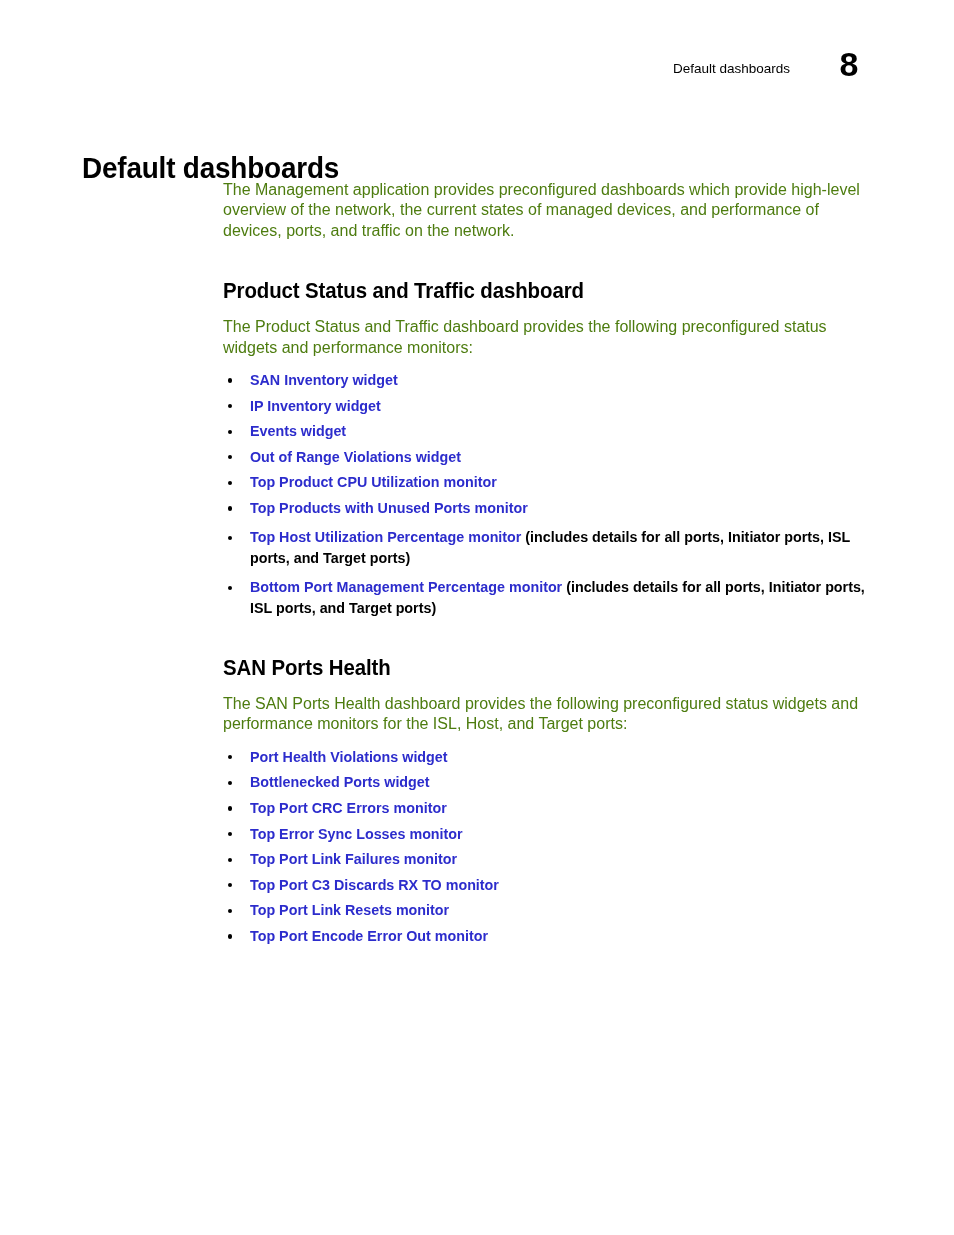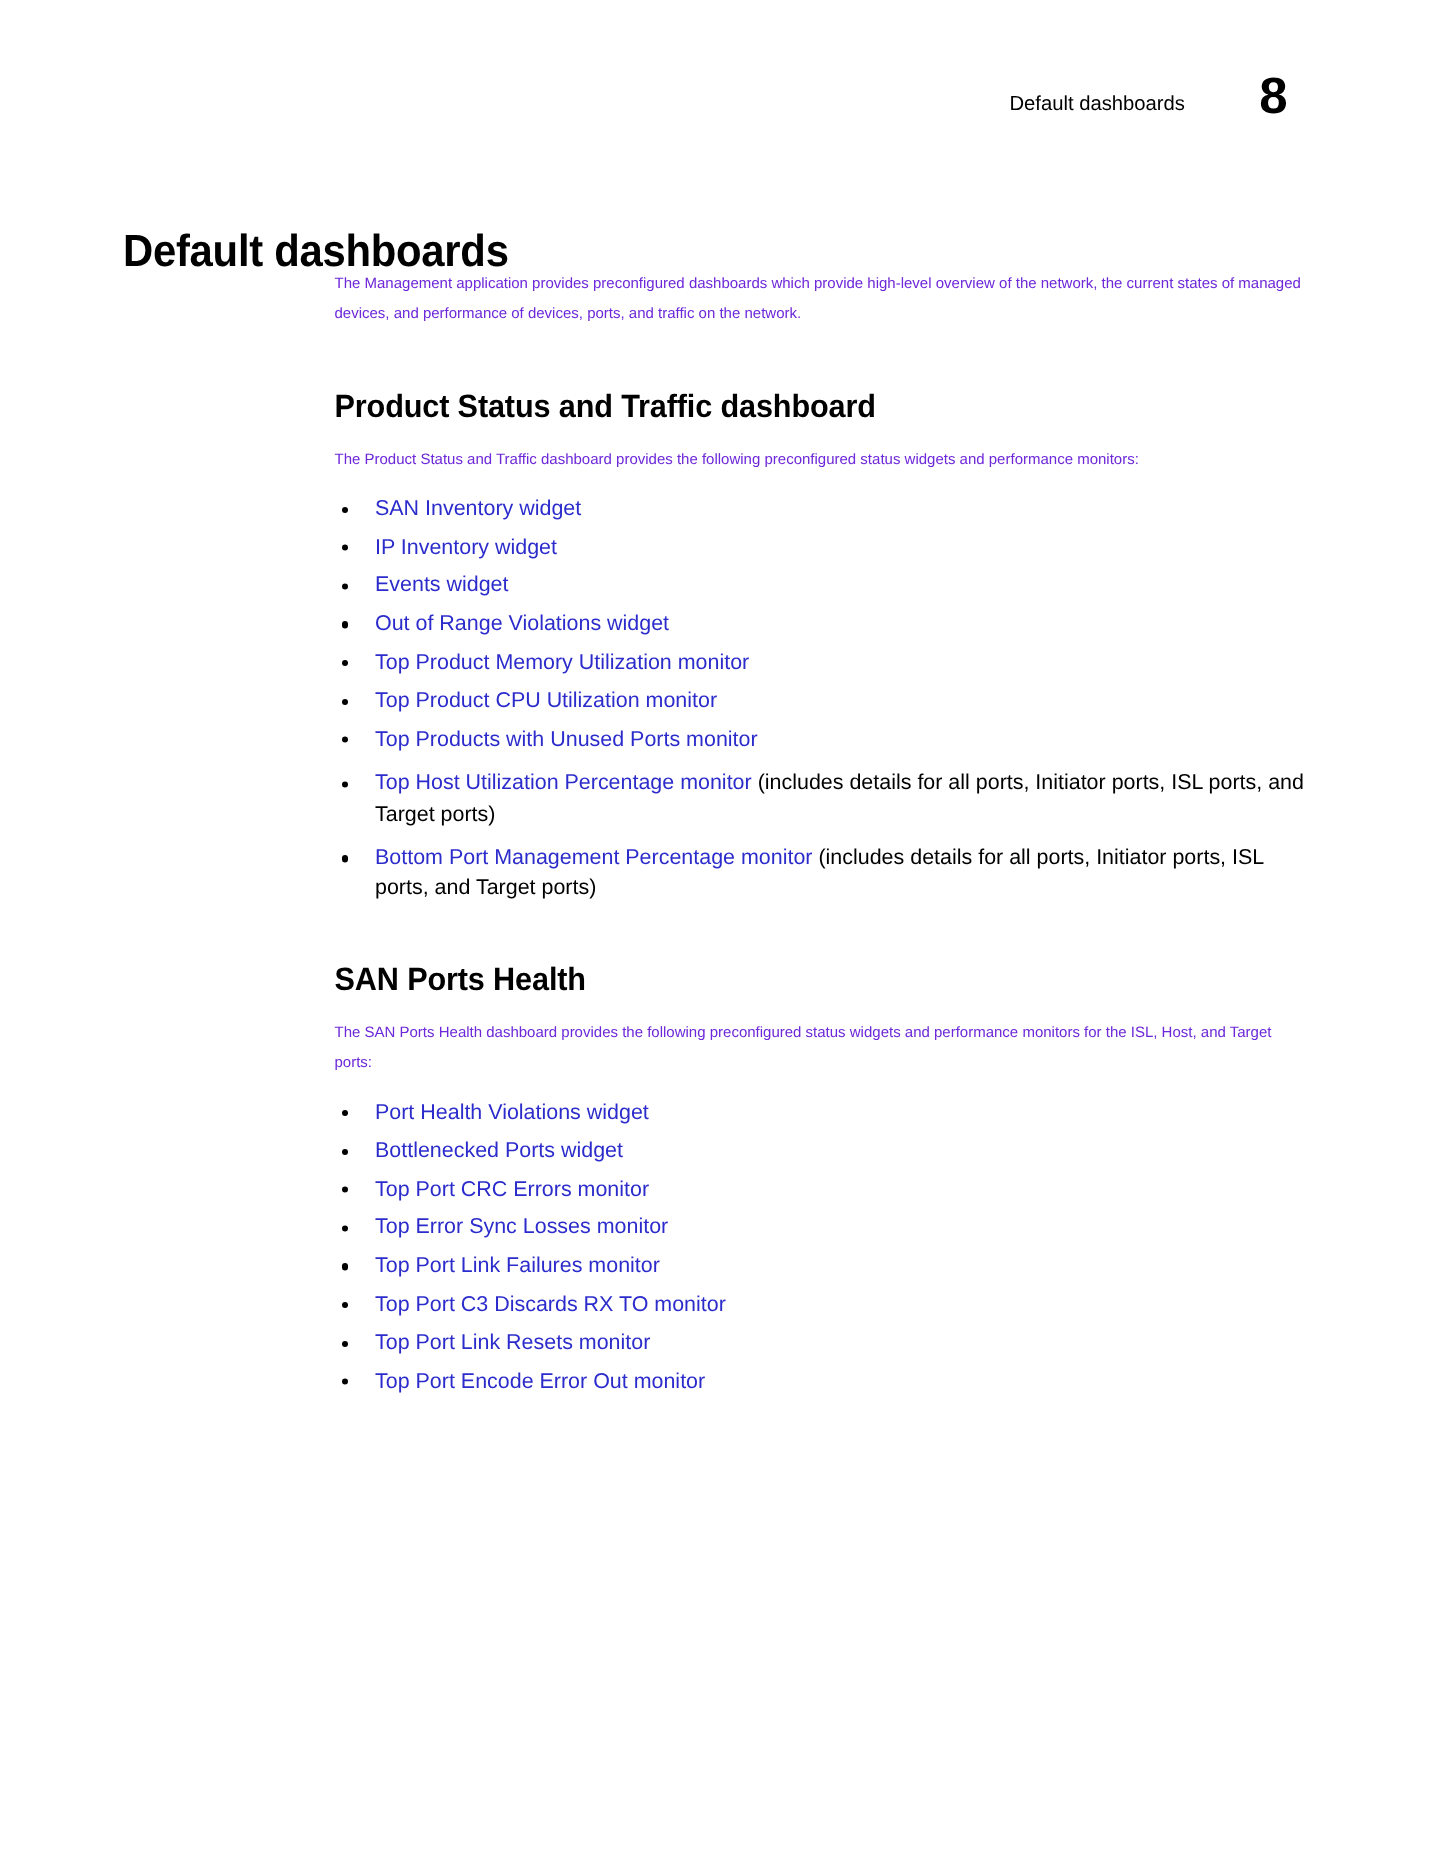--- a/index.html
+++ b/index.html
@@ -78,23 +78,23 @@
 
   .body-col {
     position: absolute;
     left: 223px;
     top: 180px;
     width: 648px;
   }
 
   p.para {
     margin: 0;
-    font-size: 10px;
+    font-size: 16px;
     line-height: 20.4px;
-    color: #6d28d9;
+    color: #4d7c0f;
     text-align: left;
   }
 
   .sect-head {
     font-family: "Liberation Sans Narrow", "Liberation Sans", sans-serif;
     font-weight: bold;
     font-size: 21.5px;
     line-height: 24px;
     color: #000;
     letter-spacing: -0.1px;
@@ -112,20 +112,21 @@
     padding: 0;
     list-style: none;
   }
   ul.bullets > li {
     position: relative;
     padding-left: 27px;
     font-size: 14.3px;
     line-height: 20.4px;
     margin-top: 5.2px;
     color: #000;
+    font-weight: bold;
   }
   ul.bullets > li:first-child { margin-top: 0; }
   ul.bullets > li.wrapped { margin-top: 9px; }
   ul.bullets > li.after-wrapped { margin-top: 9px; }
 
   ul.bullets > li .bullet-dot {
     position: absolute;
     left: 5px;
     top: 8.4px;
     width: 4.2px;
@@ -163,21 +164,20 @@
           <div class="gap-intro-sect"></div>
           <div class="sect-head">Product Status and Traffic dashboard</div>
           <div class="gap-head-para"></div>
           <p class="para">The Product Status and Traffic dashboard provides the following preconfigured status widgets and performance monitors:</p>
           <div class="gap-para-list"></div>
           <ul class="bullets">
             <li><span class="bullet-dot"></span><span class="lnk">SAN Inventory widget</span></li>
             <li><span class="bullet-dot"></span><span class="lnk">IP Inventory widget</span></li>
             <li><span class="bullet-dot"></span><span class="lnk">Events widget</span></li>
             <li><span class="bullet-dot"></span><span class="lnk">Out of Range Violations widget</span></li>
-            <li><span class="bullet-dot"></span><span class="lnk">Top Product Memory Utilization monitor</span></li>
             <li><span class="bullet-dot"></span><span class="lnk">Top Product CPU Utilization monitor</span></li>
             <li><span class="bullet-dot"></span><span class="lnk">Top Products with Unused Ports monitor</span></li>
             <li class="wrapped"><span class="bullet-dot"></span><span class="lnk">Top Host Utilization Percentage monitor</span><span class="plain"> (includes details for all ports, Initiator ports, ISL ports, and Target ports)</span></li>
             <li class="wrapped after-wrapped"><span class="bullet-dot"></span><span class="lnk">Bottom Port Management Percentage monitor</span><span class="plain"> (includes details for all ports, Initiator ports, ISL ports, and Target ports)</span></li>
           </ul>
           <div class="gap-intro-sect"></div>
           <div class="sect-head">SAN Ports Health</div>
           <div class="gap-head-para"></div>
           <p class="para">The SAN Ports Health dashboard provides the following preconfigured status widgets and performance monitors for the ISL, Host, and Target ports:</p>
           <div class="gap-para-list"></div>

